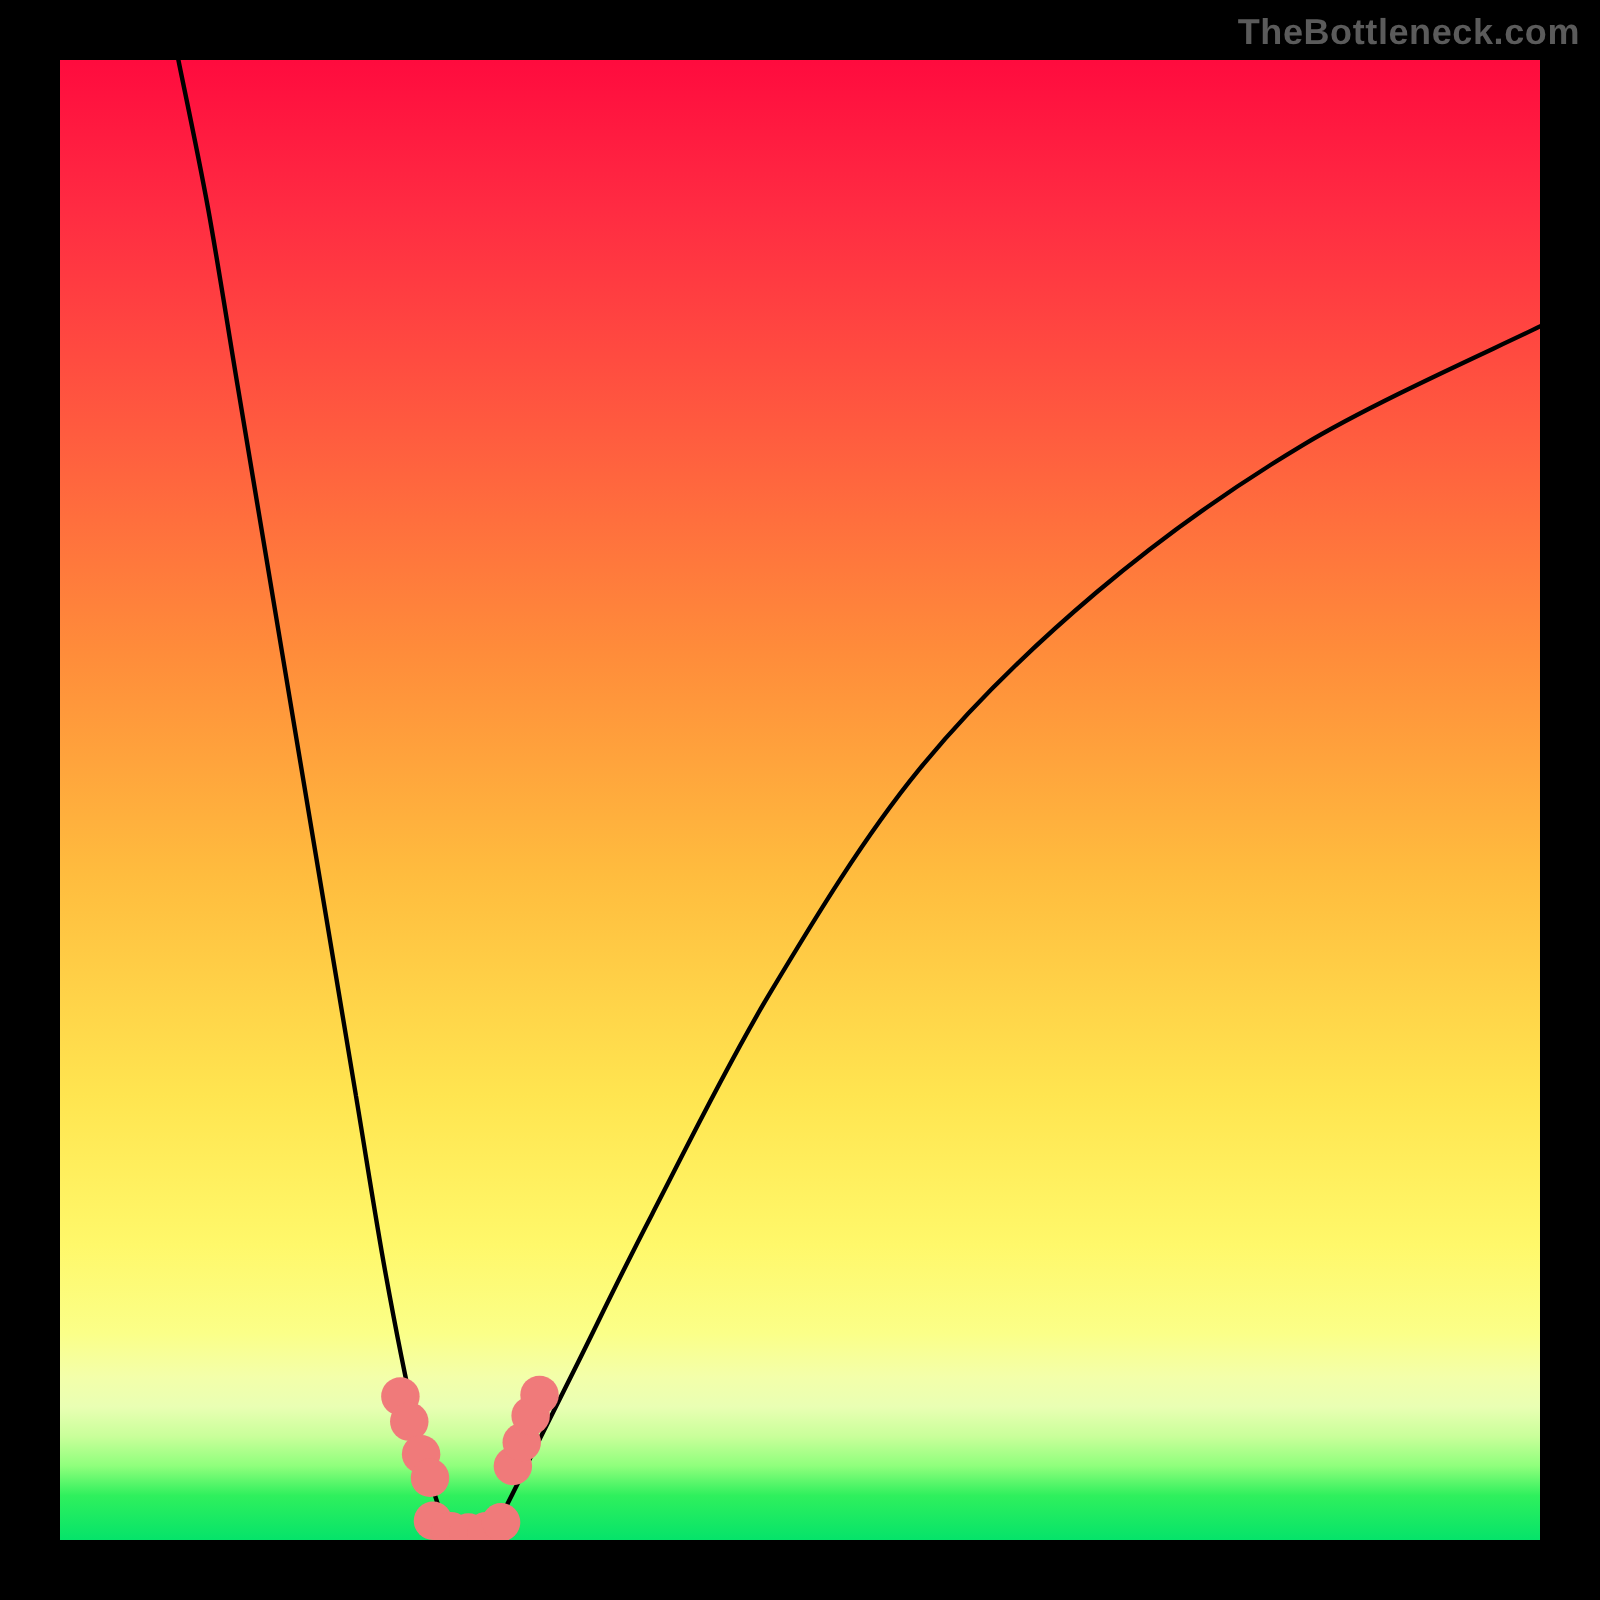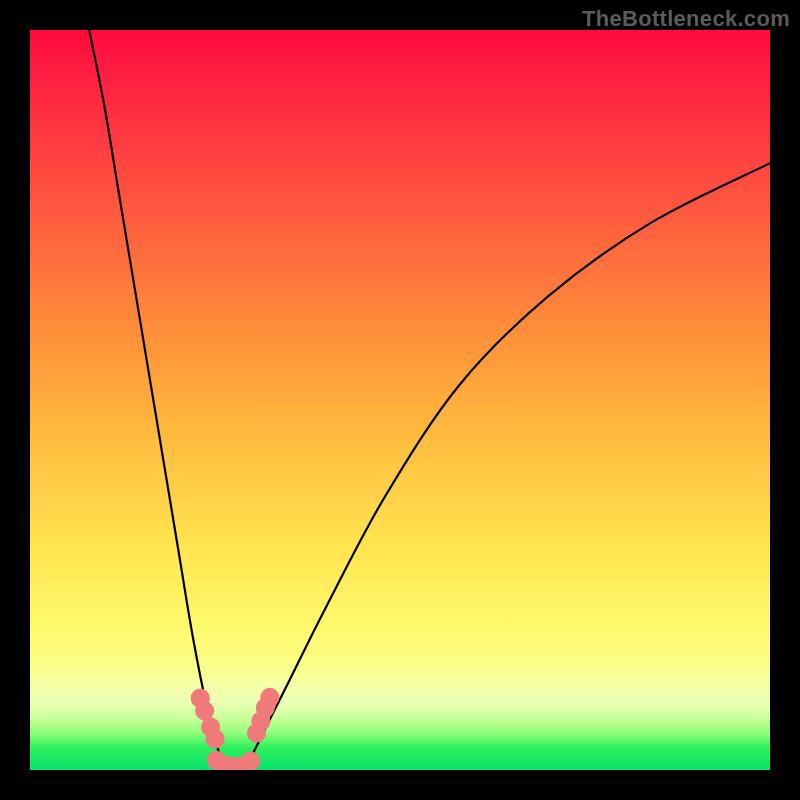--- a/index.html
+++ b/index.html
@@ -51,21 +51,21 @@
       #8fff7c 95%,
       #2ff05d 97%,
       #05e36a 100%
     );
   }
   .watermark {
     position: absolute;
     top: 6px;
     right: 10px;
     color: #5b5b5b;
-    font-size: 22px;
+    font-size: 18px;
     font-weight: 600;
     letter-spacing: 0.3px;
     user-select: none;
   }
   svg.curves {
     position: absolute;
     top: 0;
     left: 0;
     width: 100%;
     height: 100%;

